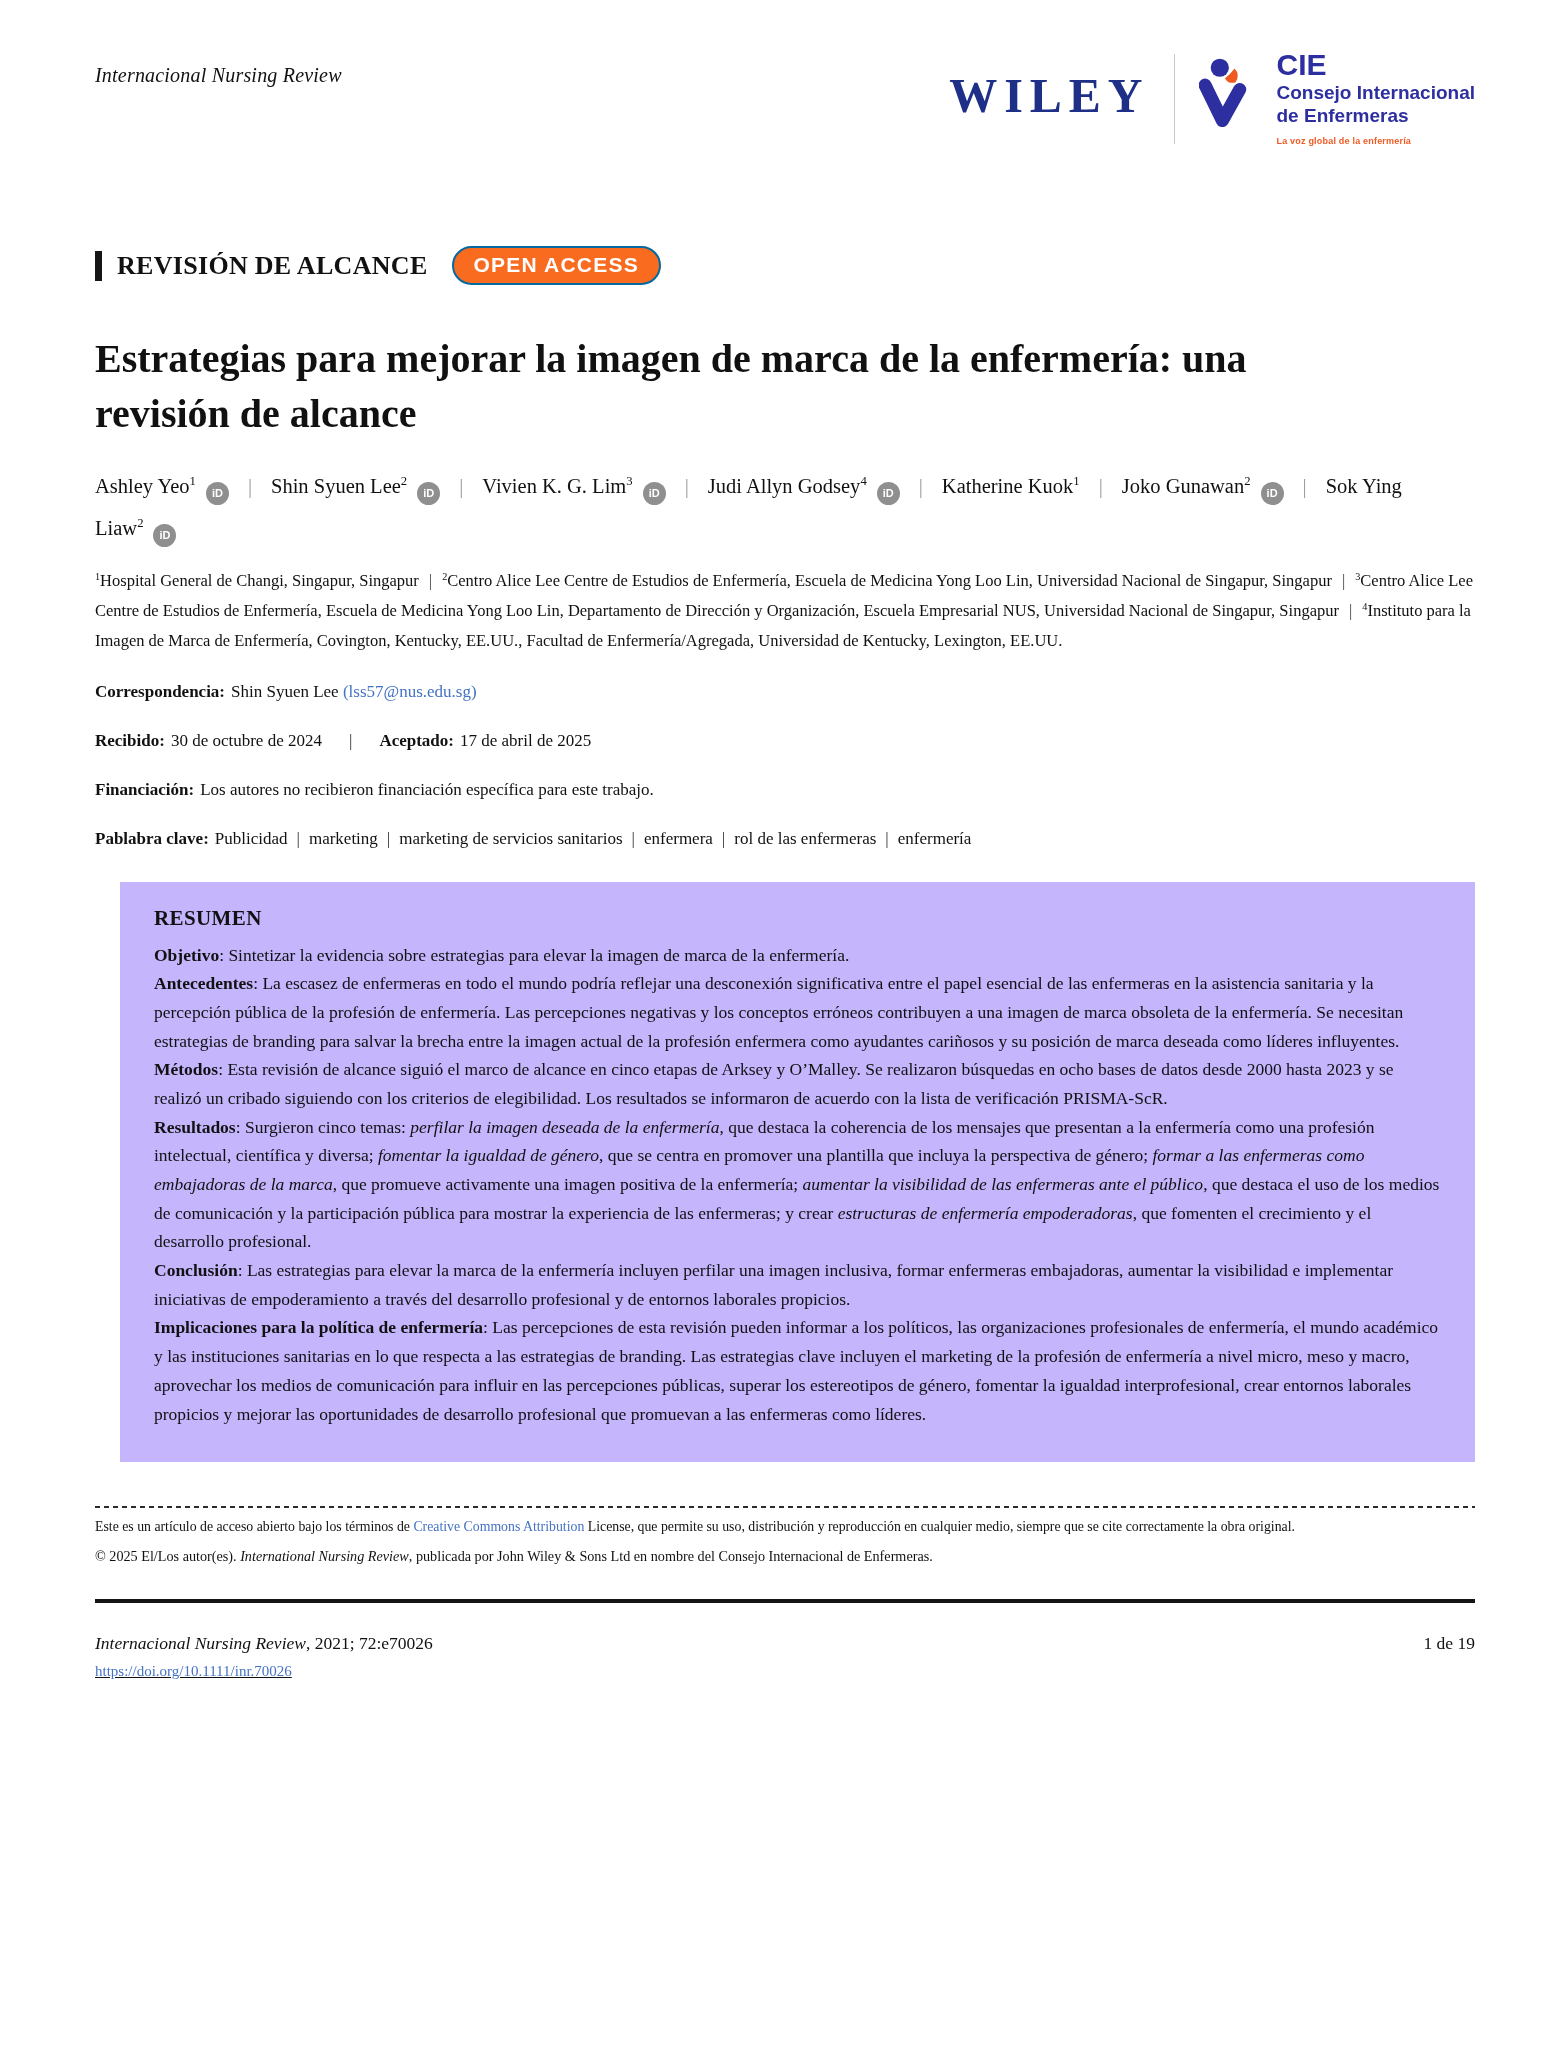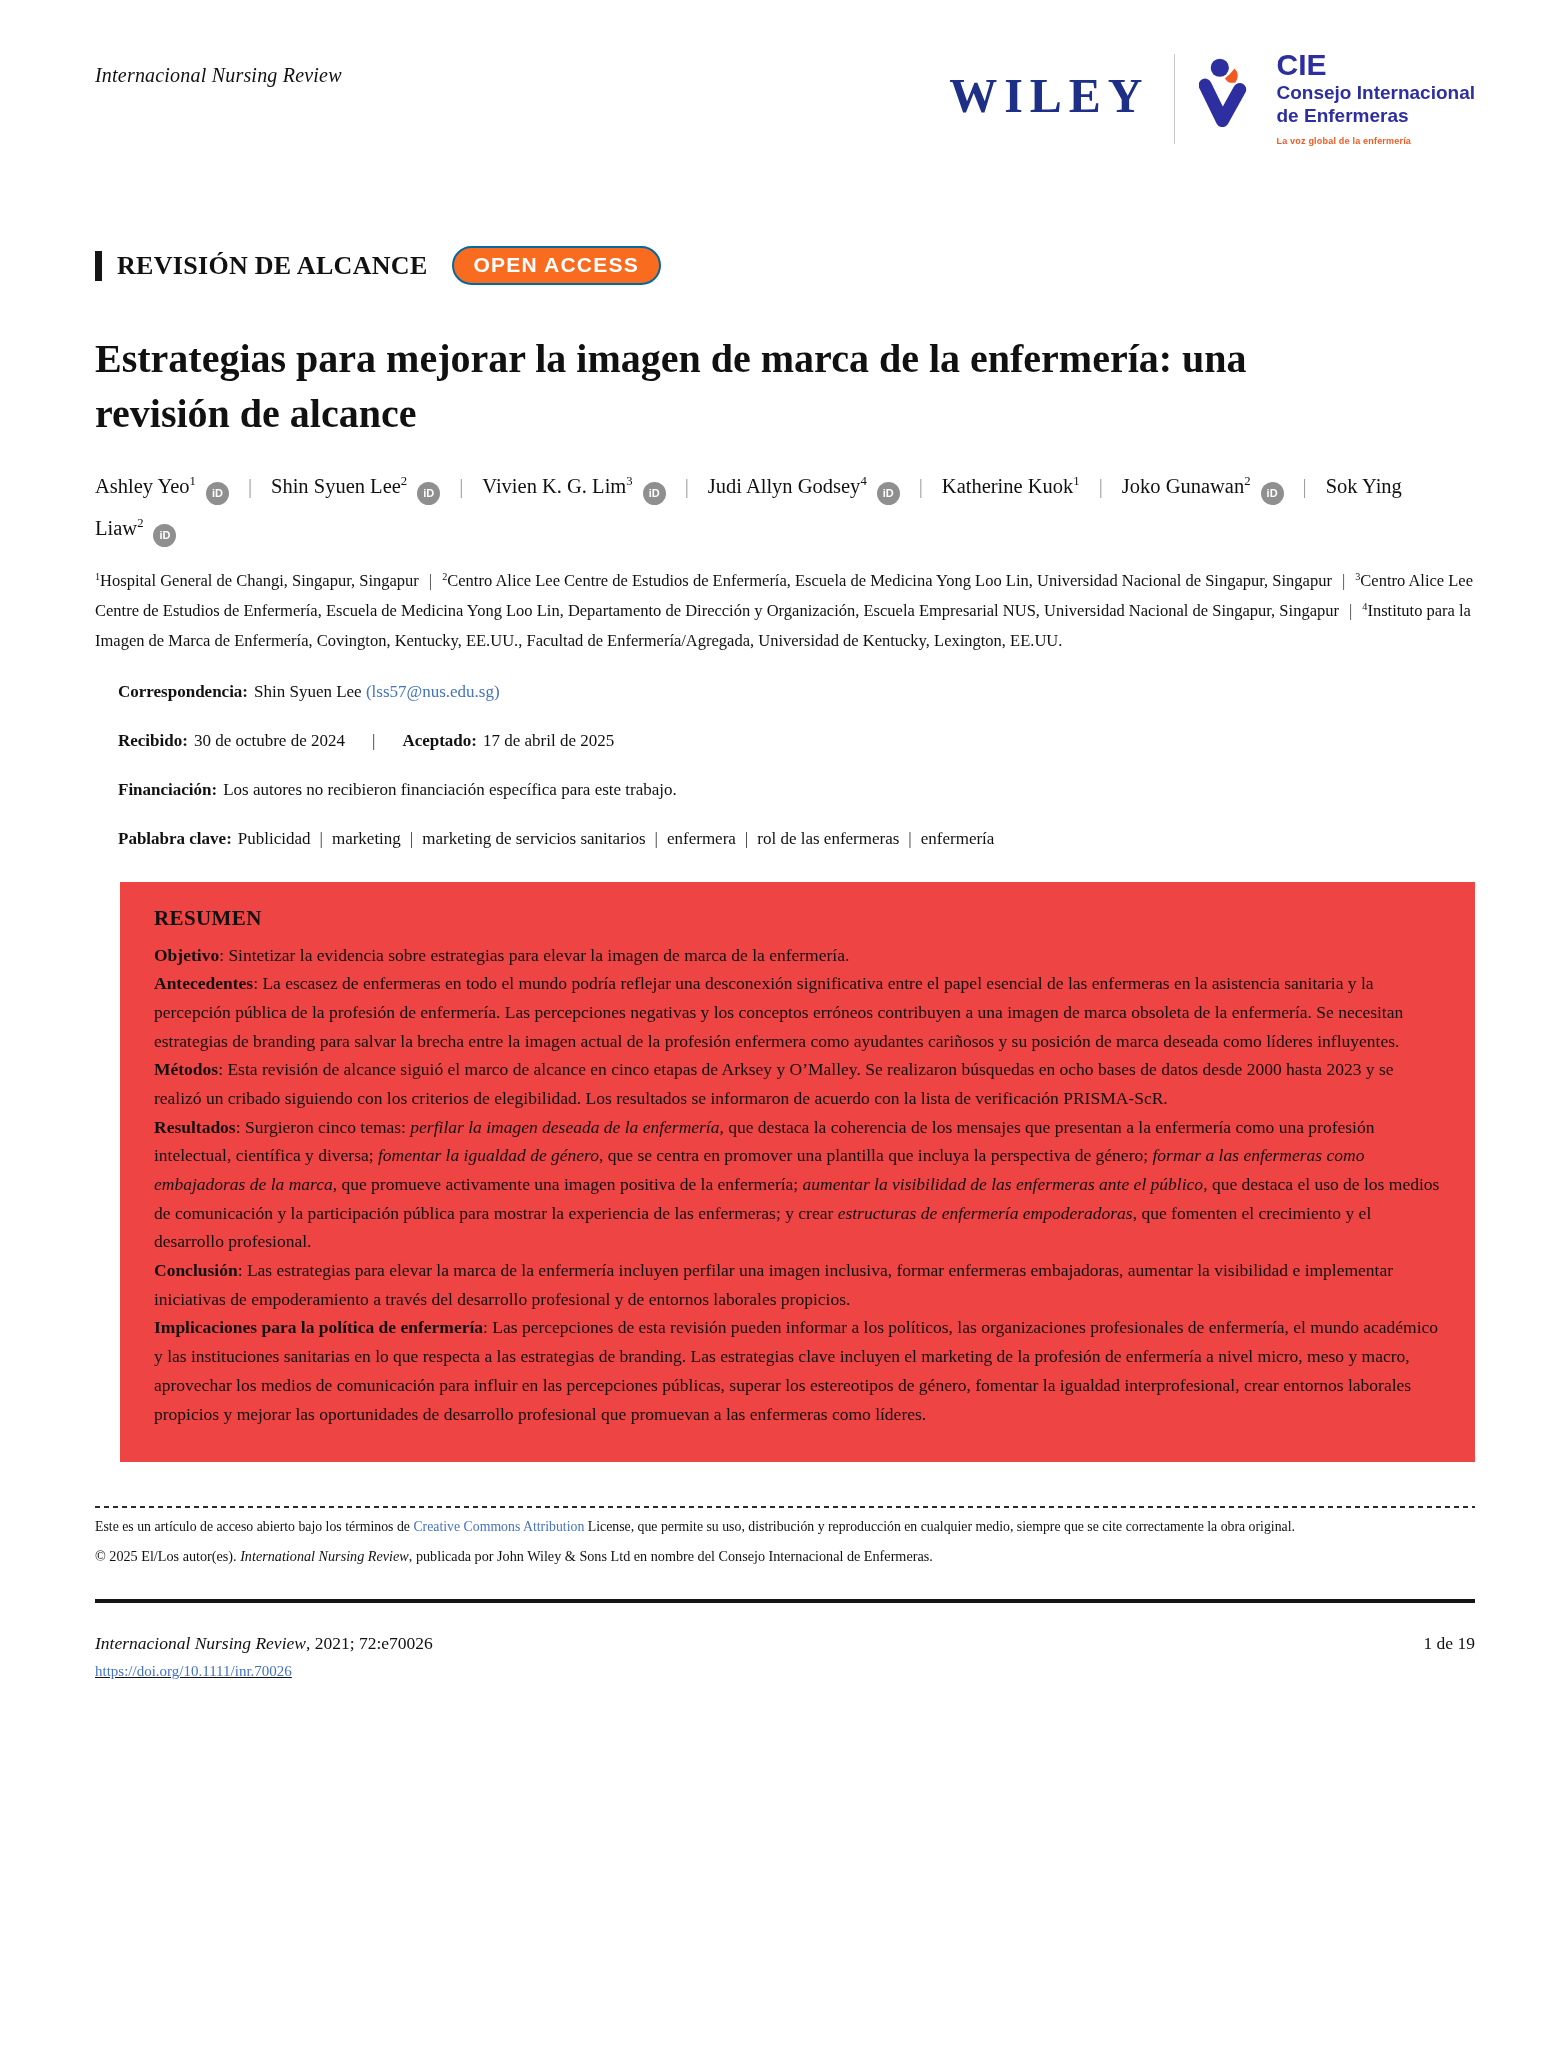--- a/index.html
+++ b/index.html
@@ -36,31 +36,31 @@
   .title{font-size:40px;font-weight:700;line-height:1.38;margin-top:46px;max-width:1230px;}
   .authors{margin-top:24px;font-size:20.5px;line-height:2.05;max-width:1340px;}
   .asep{color:#9b9b9b;margin:0 19px;}
   .orcid{display:inline-flex;align-items:center;justify-content:center;width:23px;height:23px;
          border-radius:50%;background:#8f8f8f;color:#fff;margin-left:10px;vertical-align:-4px;
          font-family:"Liberation Sans",sans-serif;font-weight:700;font-size:11px;cursor:pointer;}
   sup{font-size:.62em;line-height:0;}
   .affiliations{margin-top:16px;font-size:16.5px;line-height:1.82;max-width:1380px;}
   .fsep{margin:0 10px;color:#444;}
   
-  .meta{font-size:17px;margin-left:23px;}
+  .meta{font-size:17px;}
   .corr{margin-top:26px;}
   .dates{margin-top:29px;}
   .rsep{margin:0 27px;color:#333;}
   .funding{margin-top:29px;}
   .keywords{margin-top:29px;}
   .ksep{margin:0 9px;color:#333;}
   .lbl{margin-right:6px;}
   .link{color:#4472c4;text-decoration:none;cursor:pointer;}
   
-  .abstract{margin-top:33px;margin-left:25px;background:#ef4444;
+  .abstract{margin-top:33px;margin-left:25px;background:#c4b5fd;
             padding:24px 32px 34px 34px;}
   .abs-heading{font-size:21px;font-weight:700;letter-spacing:.4px;margin-bottom:10px;}
   .abs-p{font-size:17.5px;line-height:1.64;}
   .it{font-style:italic;}
   
   .dashed-rule{margin-top:44px;height:2px;
                background:repeating-linear-gradient(90deg,#2b2b2b 0 5px,transparent 5px 9px);}
   .license{margin-top:8px;font-size:13.8px;line-height:1.65;max-width:1380px;}
   .copyright{margin-top:9px;font-size:14.2px;}
   .thick-rule{margin-top:34px;height:4px;background:#151515;}

